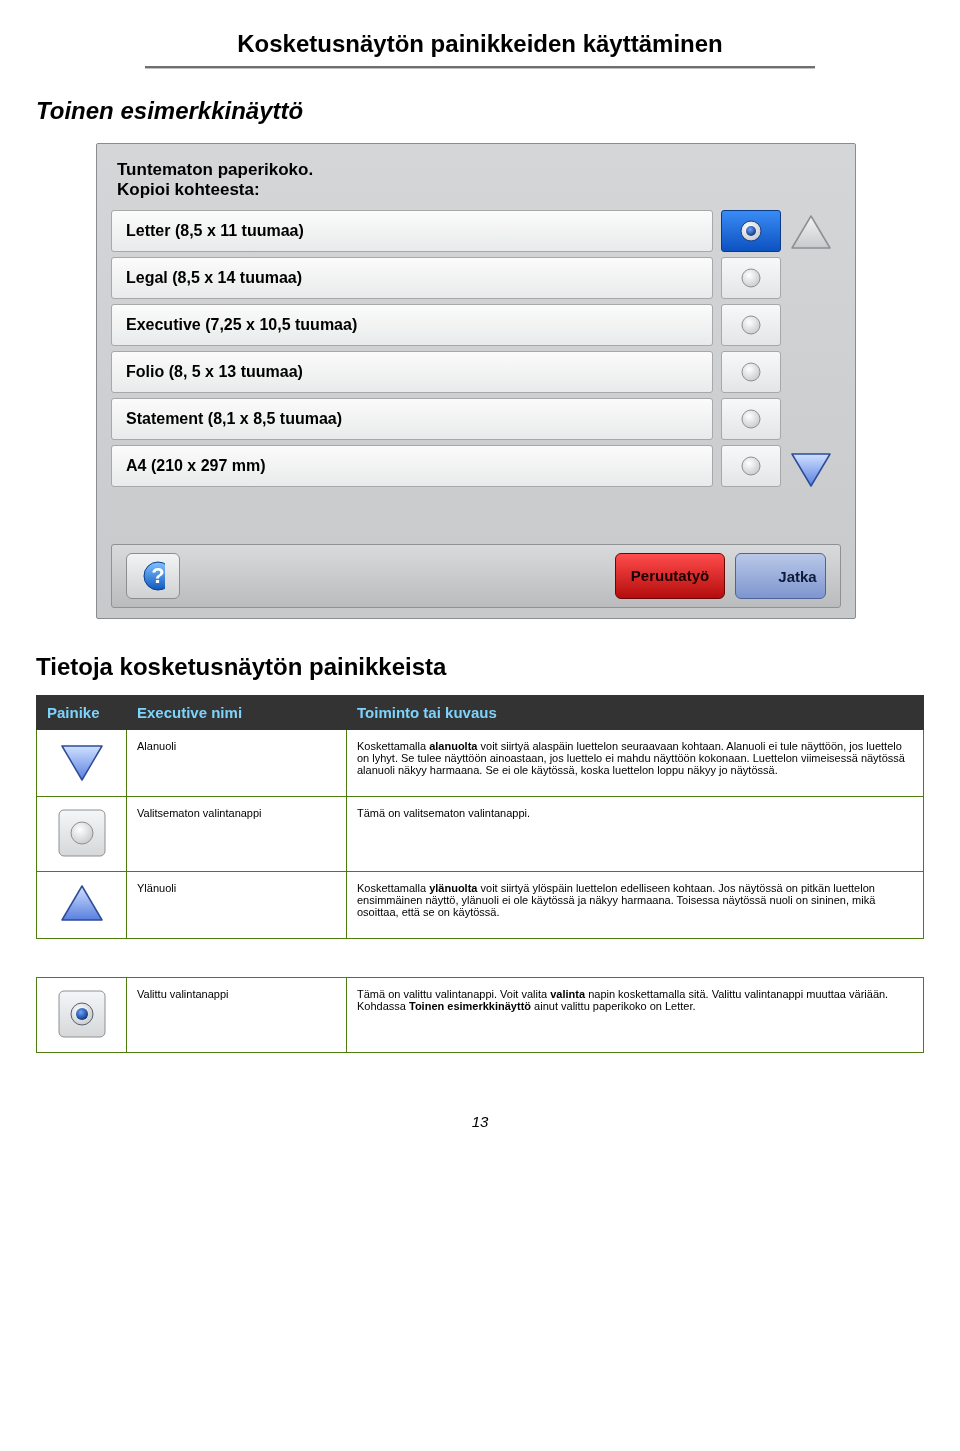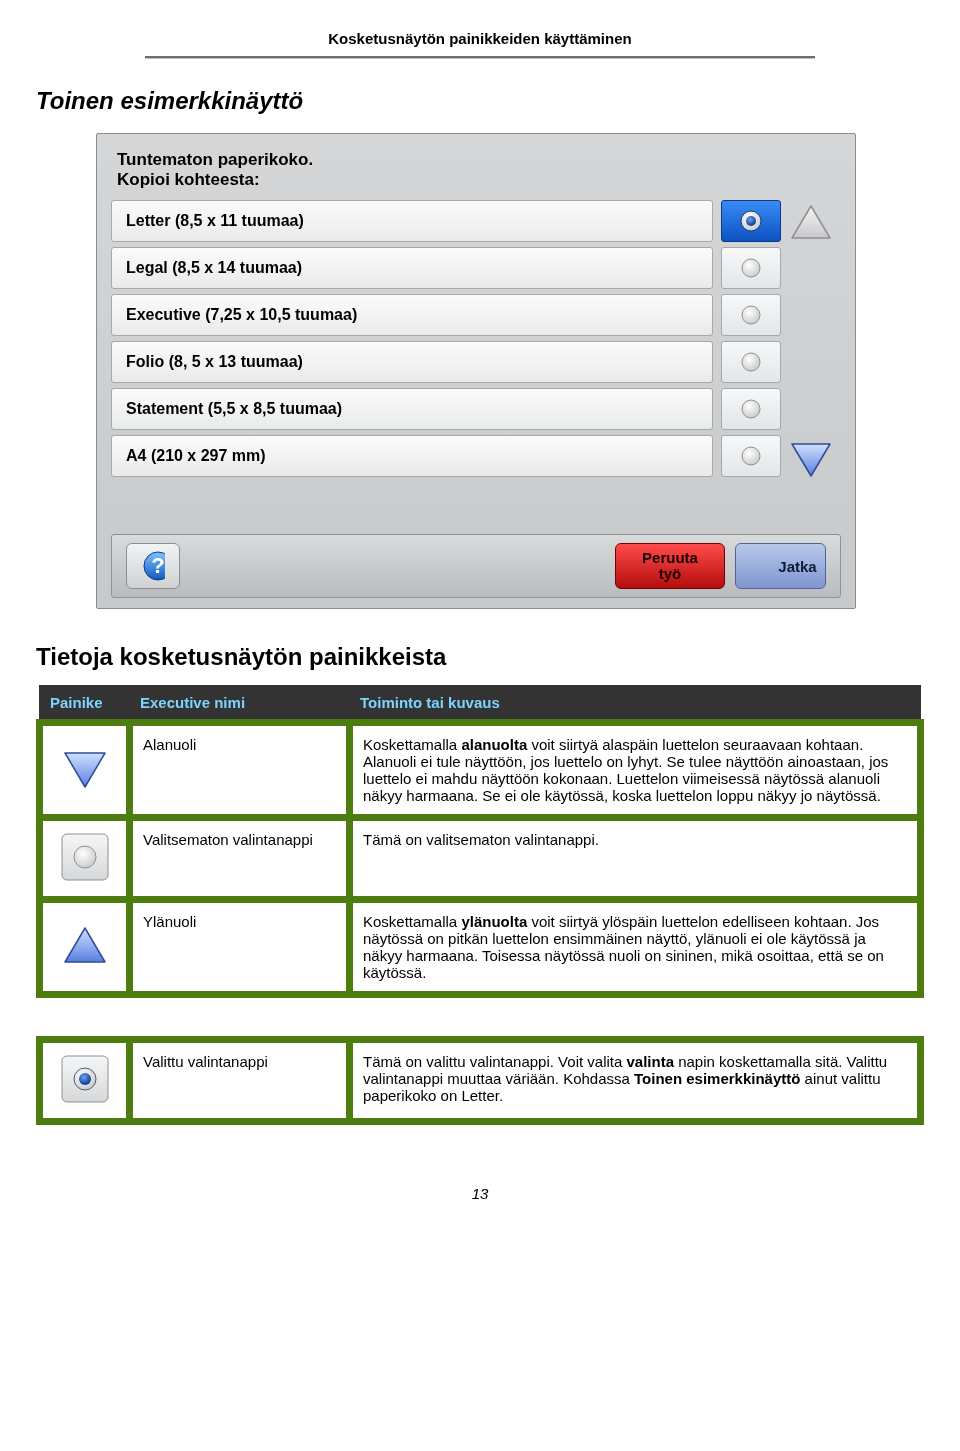--- a/index.html
+++ b/index.html
@@ -5,21 +5,21 @@
   * { box-sizing: border-box; margin: 0; padding: 0; }
   body {
     background: #fff;
     font-family: Arial, Helvetica, sans-serif;
     color: #000;
     width: 960px;
     margin: 0 auto;
     padding: 30px 36px 40px 36px;
   }
   .page-title-wrap { text-align: center; margin-bottom: 8px; }
-  .page-title { font-weight: bold; font-size: 15px; }
+  .page-title { font-weight: bold; font-size: 24px; }
   .title-rule {
     width: 670px;
     margin: 6px auto 28px auto;
     border: none;
     border-top: 2px solid #6f6f6f;
     border-bottom: 1px solid #bfbfbf;
     height: 1px;
   }
   .subheading { font-style: italic; font-weight: bold; font-size: 24px; margin: 10px 0 18px 0; }
 
@@ -93,21 +93,21 @@
   .btn-help {
     width: 54px;
     background: linear-gradient(#f2f3f4, #cfd1d3);
     border: 1px solid #8c8e90;
   }
   .btn-cancel {
     width: 110px;
     background: linear-gradient(#ff4b4b, #b40d0d);
     border: 1px solid #6b0606;
     color: #1c0000;
-    flex-direction: column;
+    flex-direction: row;
     line-height: 1.05;
   }
   .btn-continue {
     width: 91px;
     background: linear-gradient(#b9c8e8, #7e96cf);
     border: 1px solid #4f639b;
     color: #0f1a3a;
     padding-left: 48px;
   }
 
@@ -116,23 +116,23 @@
   table.info { width: 100%; border-collapse: collapse; table-layout: fixed; }
   table.info th {
     background: #333;
     color: #7dd3fc;
     text-align: left;
     font-size: 15px;
     padding: 8px 10px;
     border: 1px solid #333;
   }
   table.info td {
-    border: 7px solid #4d7c0f;
+    border: 1px solid #4d7c0f;
     padding: 10px 10px;
-    font-size: 15px;
+    font-size: 11px;
     vertical-align: top;
   }
   .col-icon { width: 90px; text-align: center; vertical-align: middle !important; }
   .col-name { width: 220px; }
   .desc b { font-weight: bold; }
   table.info.second { margin-top: 38px; }
 
   .page-number { text-align: center; font-style: italic; font-size: 15px; margin-top: 60px; }
 
   
@@ -191,21 +191,21 @@
       <div class="list-item">
           <span>Legal (8,5 x 14 tuumaa)</span>
         </div>
       <div class="list-item">
           <span>Executive (7,25 x 10,5 tuumaa)</span>
         </div>
       <div class="list-item">
           <span>Folio (8, 5 x 13 tuumaa)</span>
         </div>
       <div class="list-item">
-          <span>Statement (5,5 x 8,5 tuumaa)</span>
+          <span>Statement (8,1 x 8,5 tuumaa)</span>
         </div>
       <div class="list-item">
           <span>A4 (210 x 297 mm)</span>
         </div>
     </div>
 
     <div class="rbtn-col">
       <div class="radio-cell selected">
         <svg class="rb-svg" width="24" height="24">
           <circle cx="12" cy="12" r="10" fill="url(#gRadioOff)" stroke="#1a3f82" stroke-width="1"></circle>

